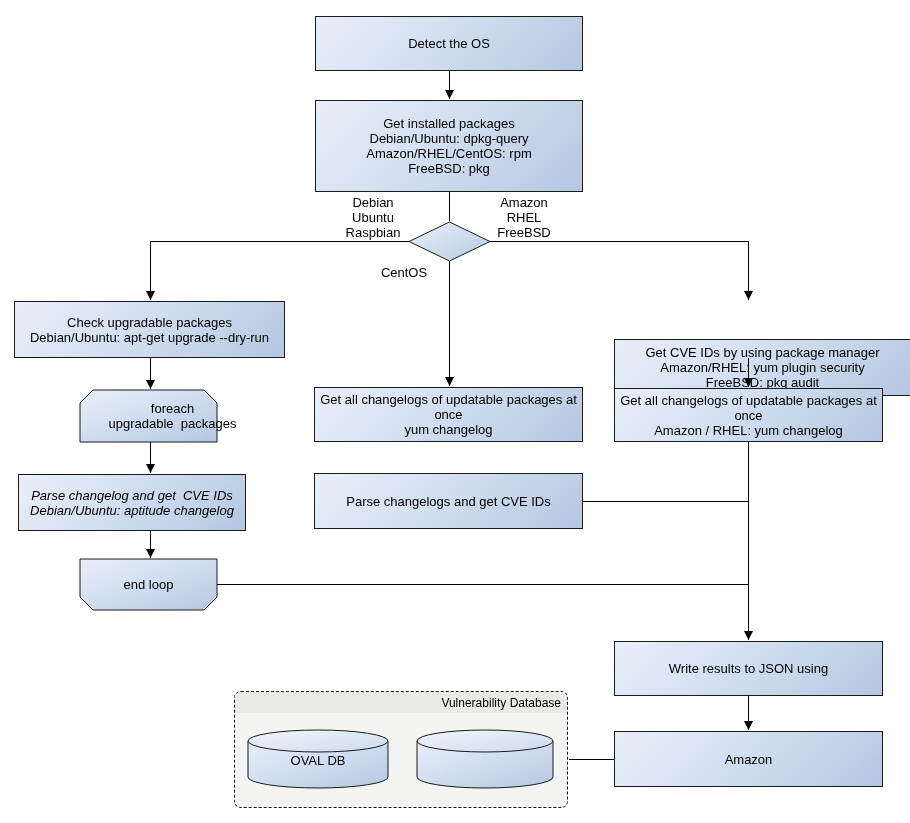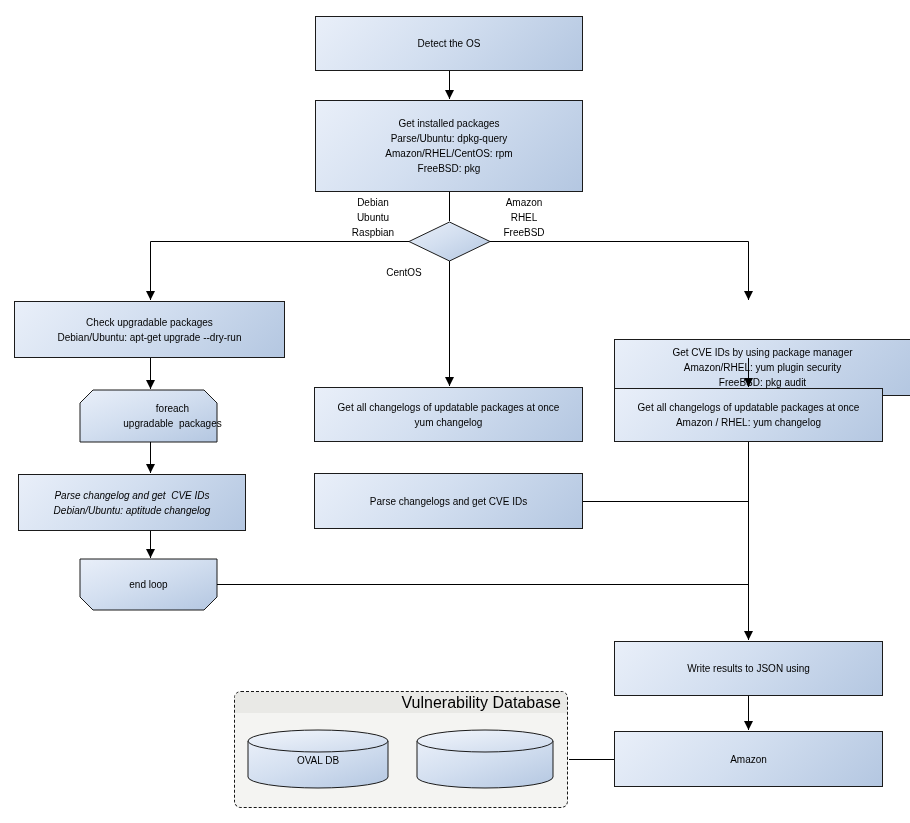--- a/index.html
+++ b/index.html
@@ -18,21 +18,21 @@
     box-sizing: border-box;
     border: 1px solid #1b1b1b;
     background: linear-gradient(135deg, #e9eff9 0%, #d3dff0 45%, #b4c7e1 100%);
     display: flex;
     align-items: center;
     justify-content: center;
     text-align: center;
     z-index: 1;
   }
   .node .lbl, .shape-lbl, .free-lbl {
-    font-size: 10px;
+    font-size: 13px;
     line-height: 15px;
     white-space: pre-wrap;
     text-align: center;
   }
   .node .lbl { width: 120%; } 
   
   .shape-lbl {
     position: absolute;
     display: flex;
     align-items: center;
@@ -66,36 +66,36 @@
     height: 21px;
     background: #e9e9e6;
     border-radius: 5.5px 5.5px 0 0;
     display: flex;
     align-items: center;
     justify-content: flex-end;
     padding-right: 6px;
     box-sizing: border-box;
   }
   .db-band .title {
-    font-size: 16px;
+    font-size: 12px;
     color: #000;
   }
 </style>
 </head>
 <body>
 
 <div class="canvas">
 
   <div class="node" style="left:315px; top:16px; width:268px; height:55px;">
     <div class="lbl">Detect the OS</div>
   </div>
 
   <div class="node" style="left:315px; top:100px; width:268px; height:92px;">
     <div class="lbl">Get installed packages
-Parse/Ubuntu: dpkg-query
+Debian/Ubuntu: dpkg-query
 Amazon/RHEL/CentOS: rpm
 FreeBSD: pkg</div>
   </div>
 
   <div class="node" style="left:14px; top:301px; width:271px; height:57px;">
     <div class="lbl">Check upgradable packages
 Debian/Ubuntu: apt-get upgrade --dry-run</div>
   </div>
 
   <div class="node" style="left:18px; top:474px; width:228px; height:57px;font-style:italic;">

